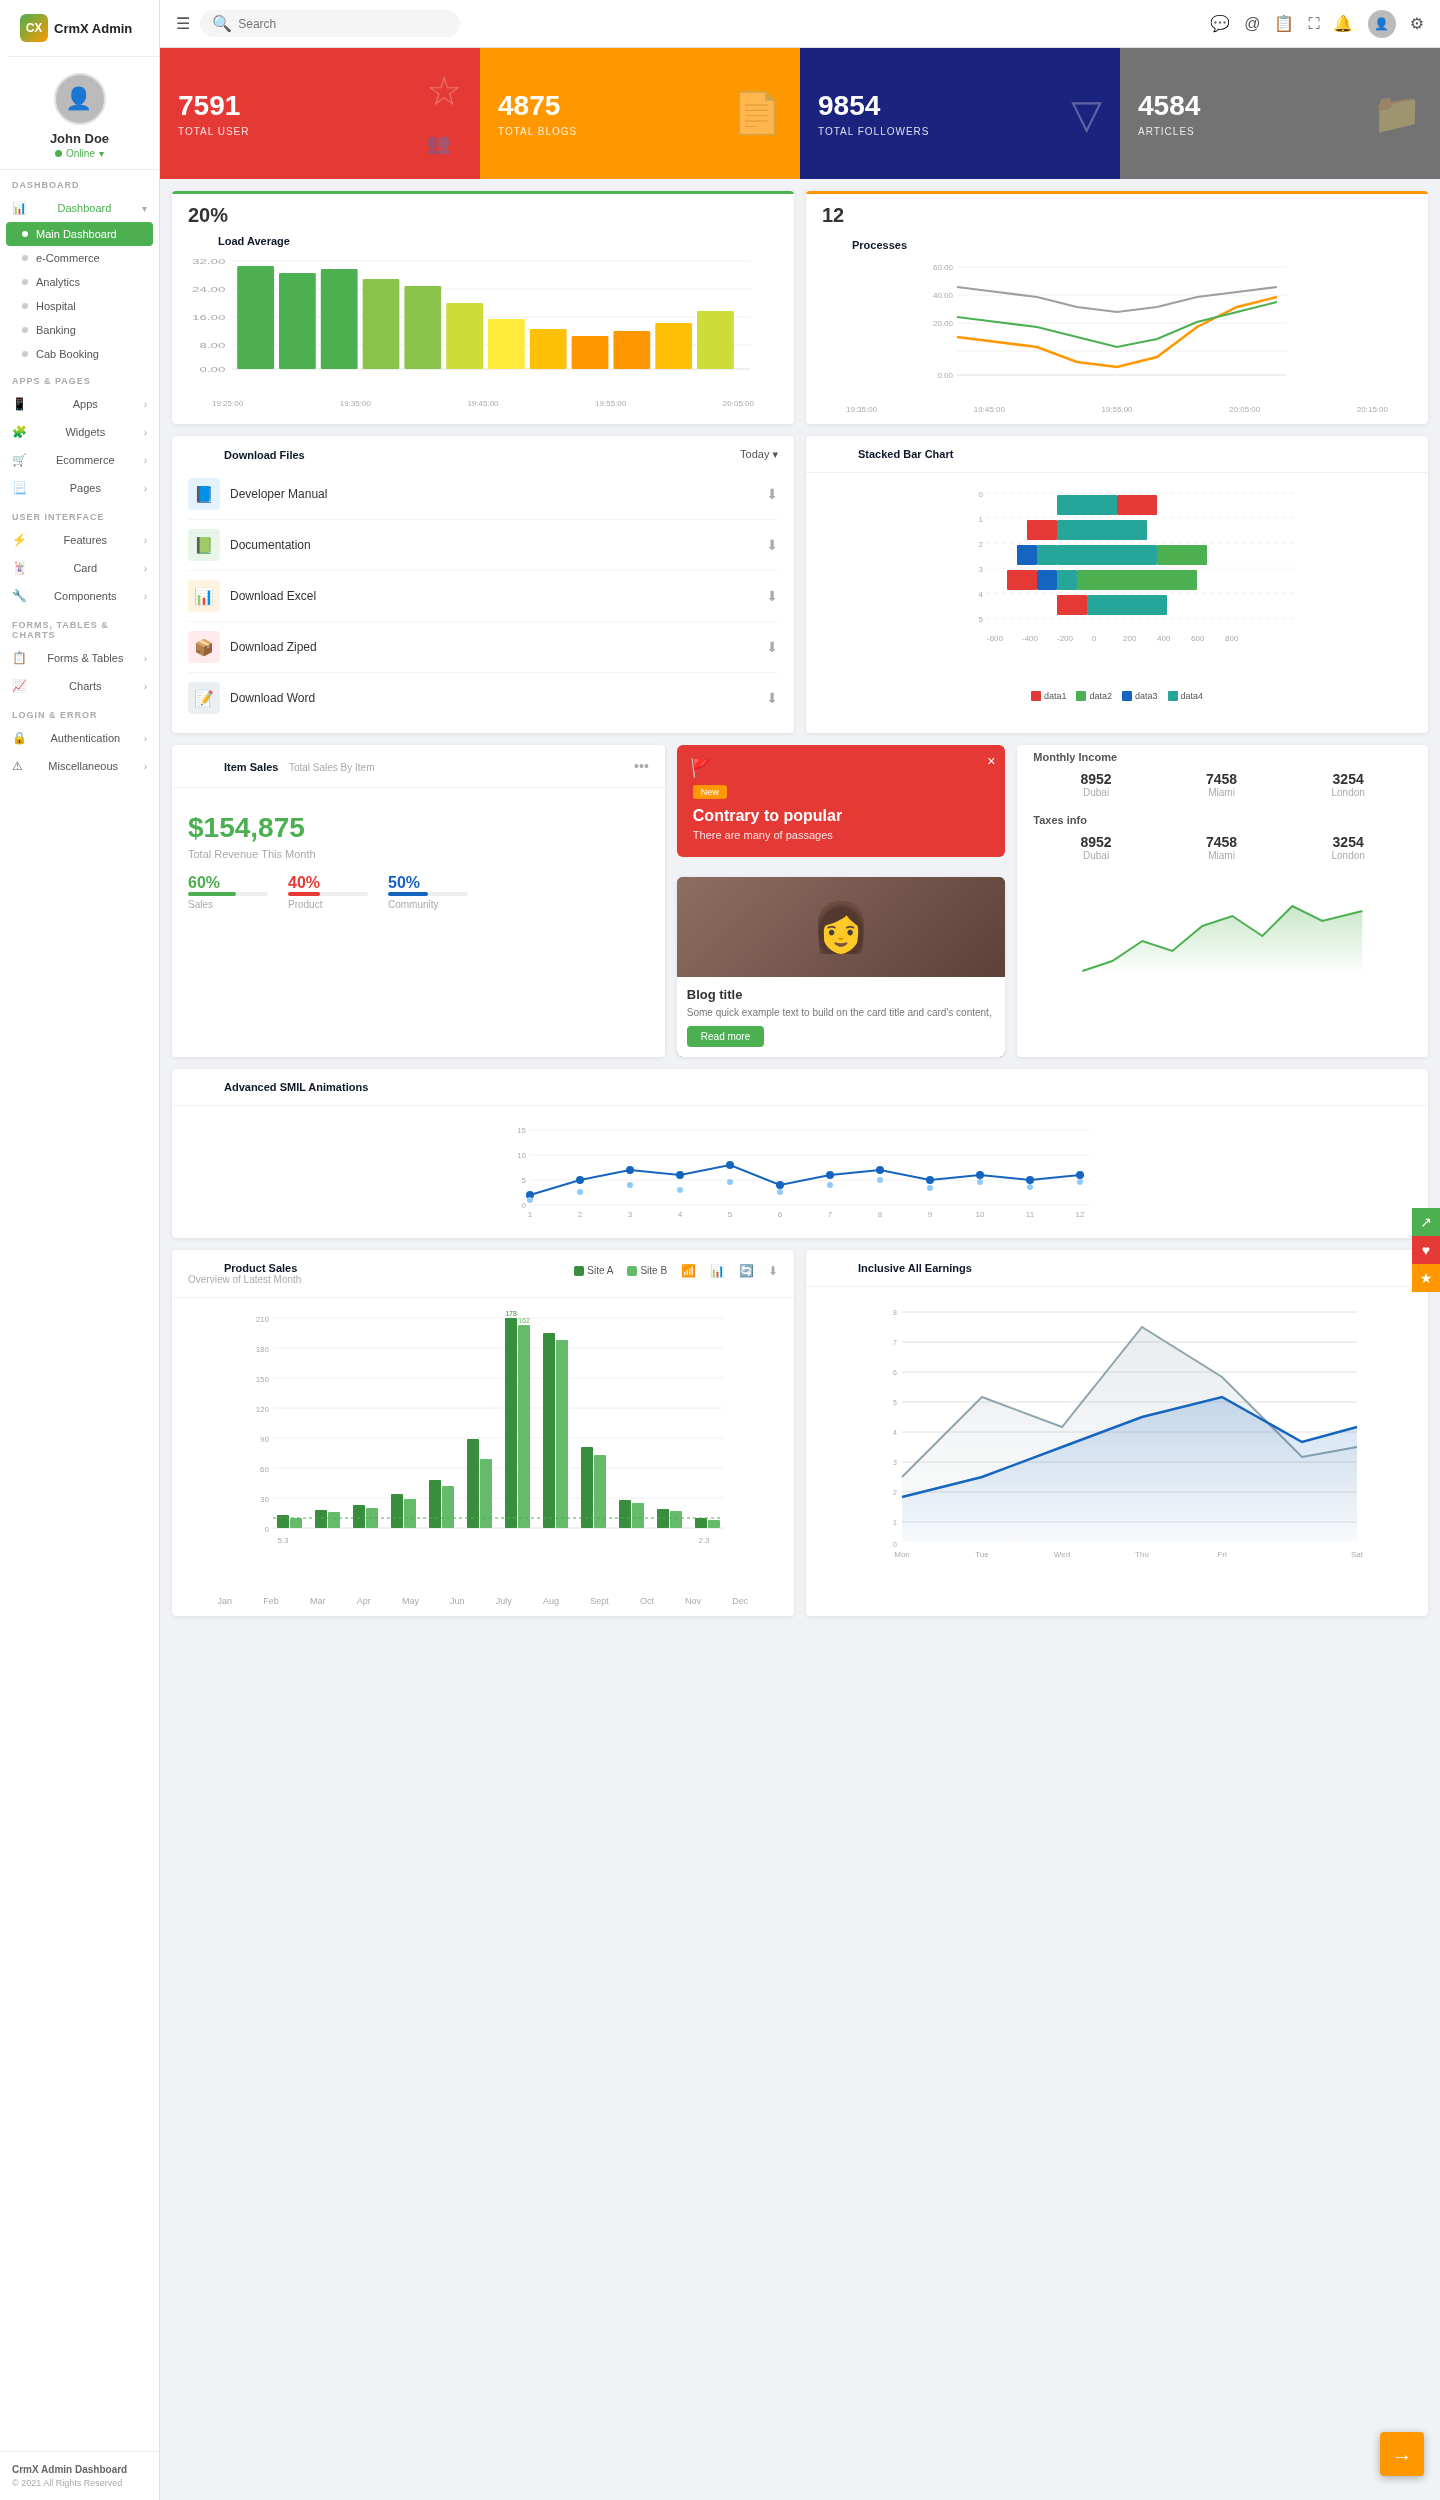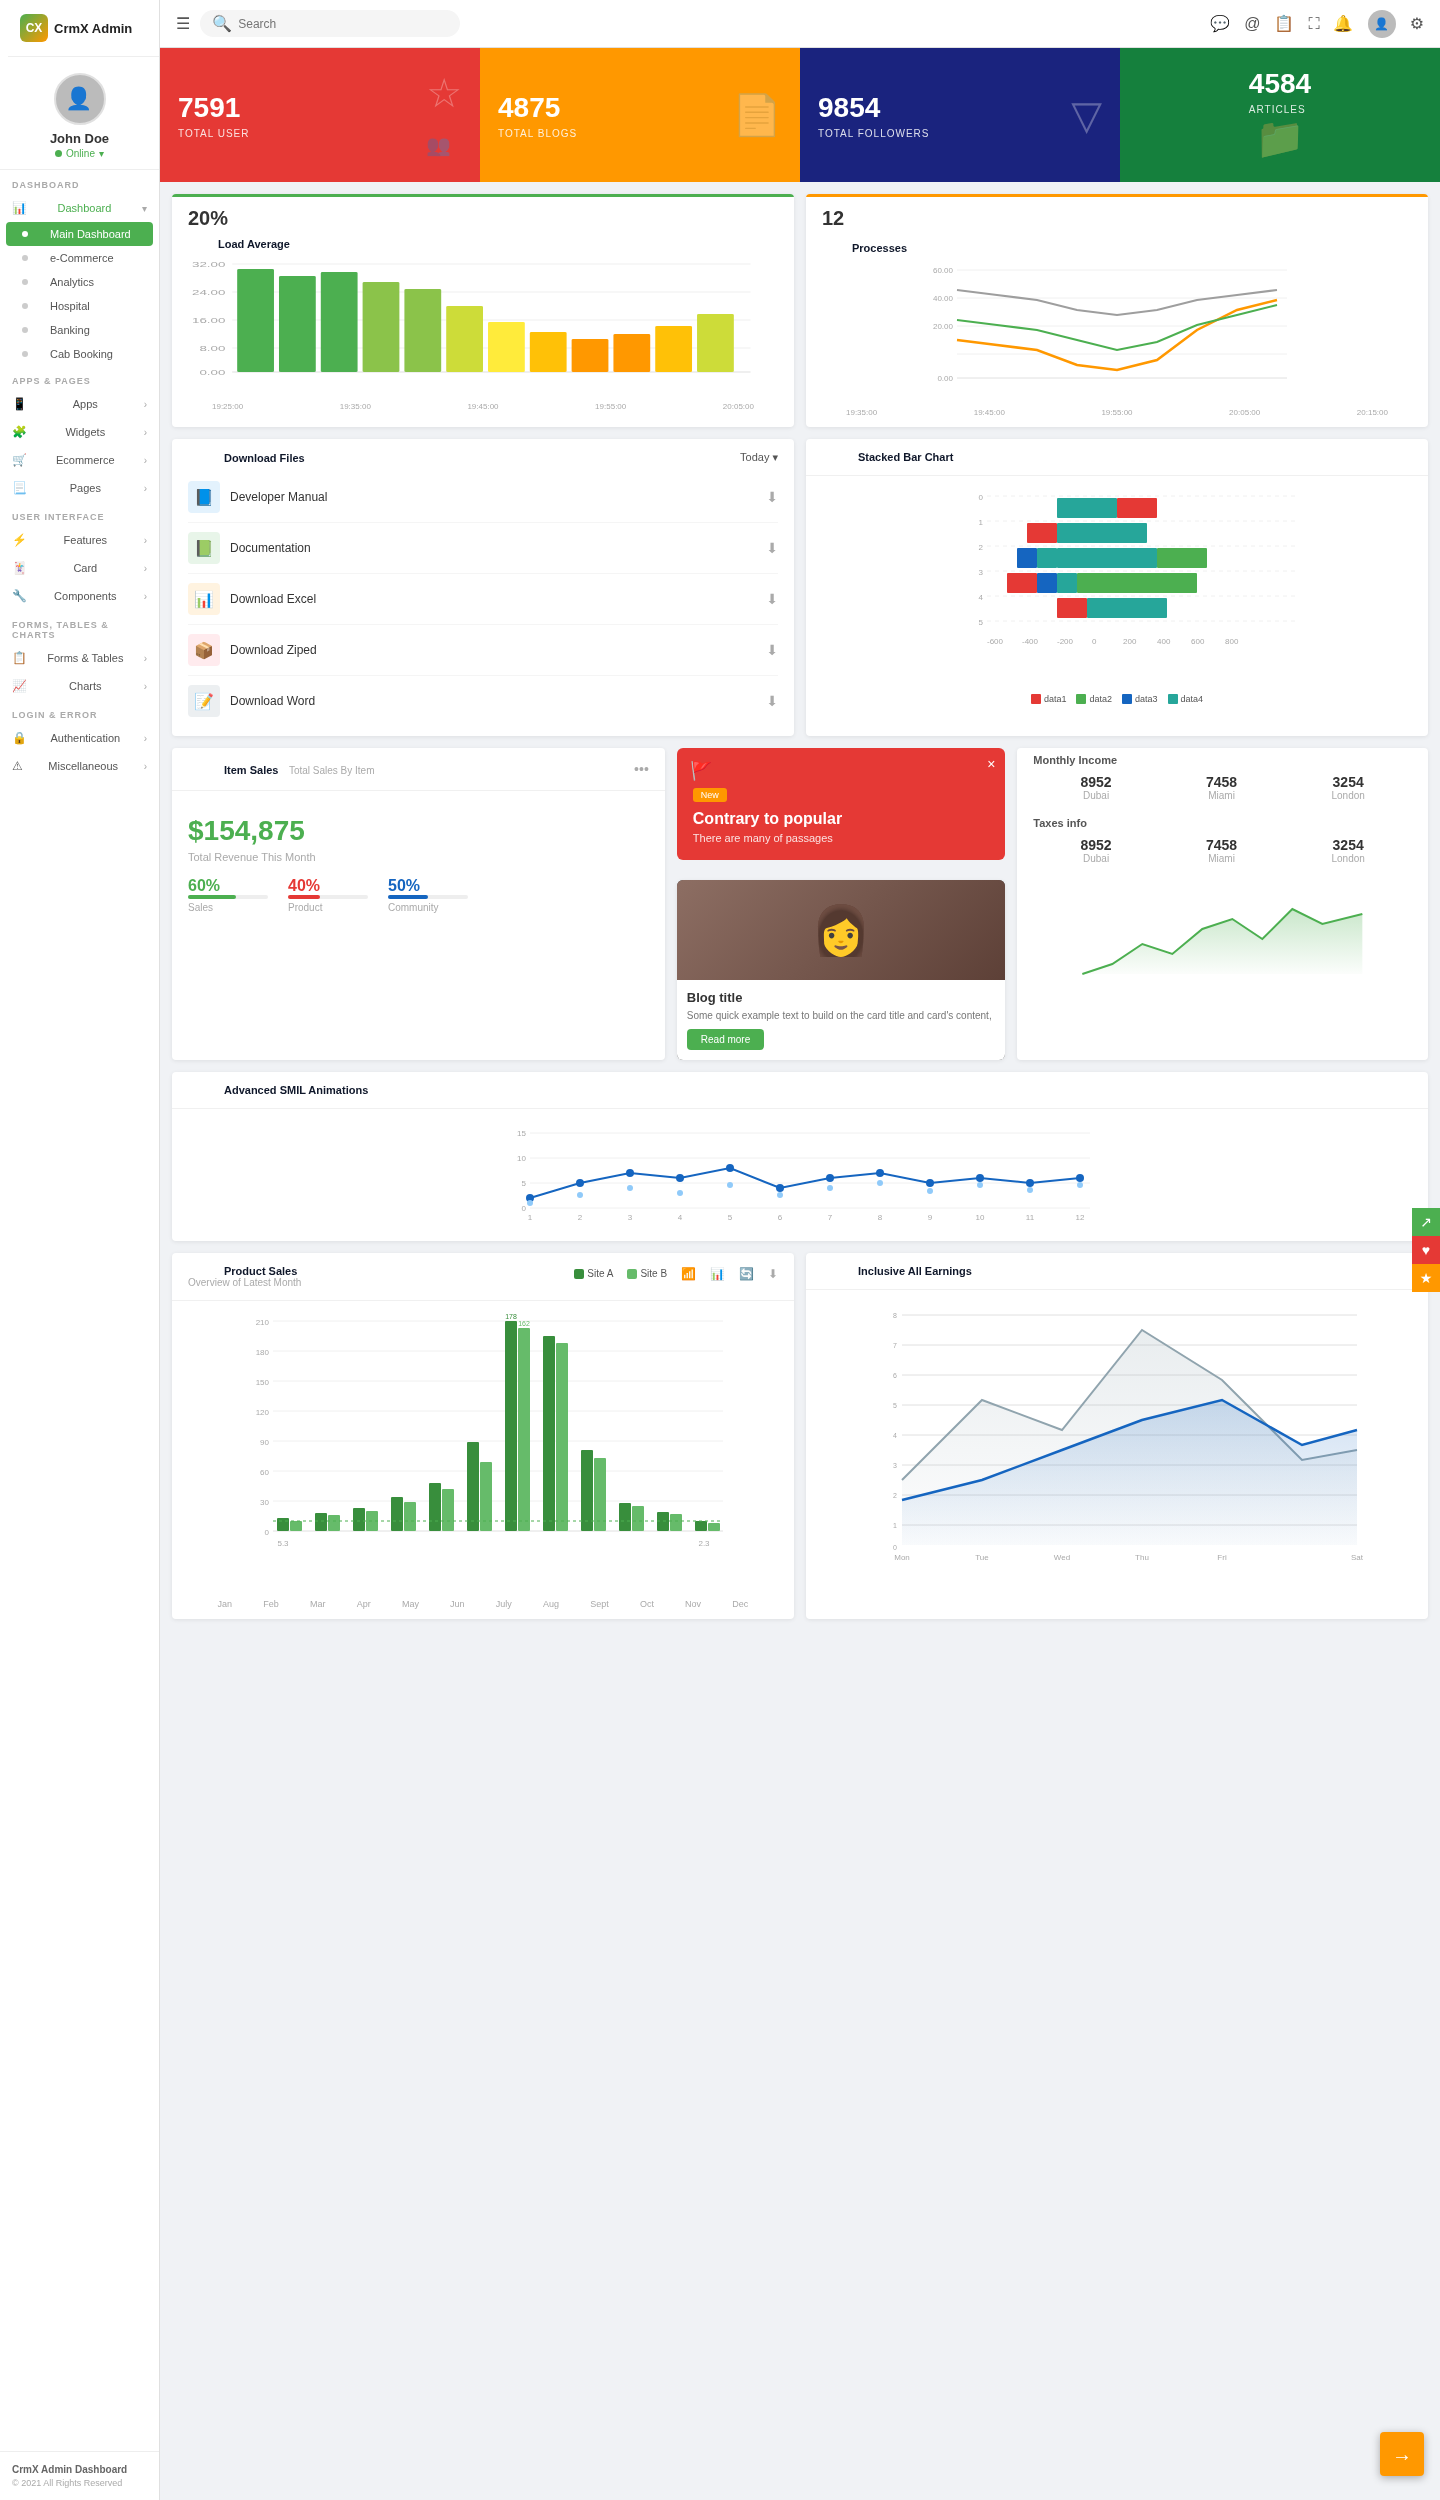--- a/index.html
+++ b/index.html
@@ -56,21 +56,21 @@
       font-size: 9px; color: #aaa; text-transform: uppercase;
       padding: 10px 12px 4px; letter-spacing: 1px; font-weight: 600;
     }
     .sidebar-group-header {
       display: flex; align-items: center; justify-content: space-between;
       padding: 7px 12px; cursor: pointer; color: #555; font-size: 12px;
       font-weight: 500;
     }
     .sidebar-group-header.active { color: #4caf50; }
     .sidebar-item {
-      display: flex; align-items: center; gap: 22px;
+      display: flex; align-items: center; gap: 8px;
       padding: 6px 14px 6px 22px; cursor: pointer;
       font-size: 11px; color: #555; transition: color 0.2s;
     }
     .sidebar-item.active {
       background: #4caf50; color: #fff; border-radius: 4px; margin: 0 6px;
       padding-left: 16px;
     }
     .sidebar-dot {
       width: 6px; height: 6px; border-radius: 50%;
       background: #ccc; flex-shrink: 0;
@@ -115,21 +115,21 @@
       display: flex; gap: 0;
       background: #fff;
     }
     .stat-card {
       flex: 1; padding: 20px 18px; display: flex; align-items: center; justify-content: space-between;
       min-height: 100px;
     }
     .stat-card-1 { background: #e53935; }
     .stat-card-2 { background: #ff9800; }
     .stat-card-3 { background: #1a237e; }
-    .stat-card-4 { background: #15803d; flex-direction: column; }
+    .stat-card-4 { background: #737373; }
     .stat-info { color: #fff; }
     .stat-number { font-size: 28px; font-weight: 700; color: #fff; }
     .stat-label { font-size: 10px; color: rgba(255,255,255,0.85); text-transform: uppercase; letter-spacing: 1px; margin-top: 4px; }
     .stat-icon { font-size: 40px; color: rgba(255,255,255,0.3); }
 
     
     .content { padding: 12px; flex: 1; }
 
     
     .row { display: flex; gap: 12px; margin-bottom: 12px; }

